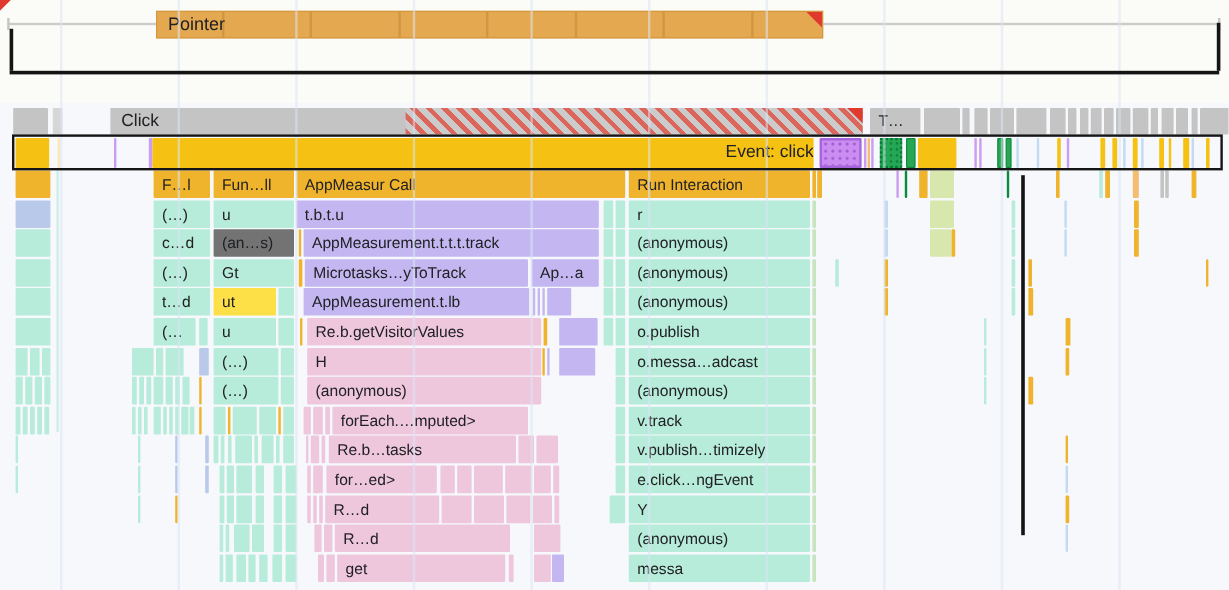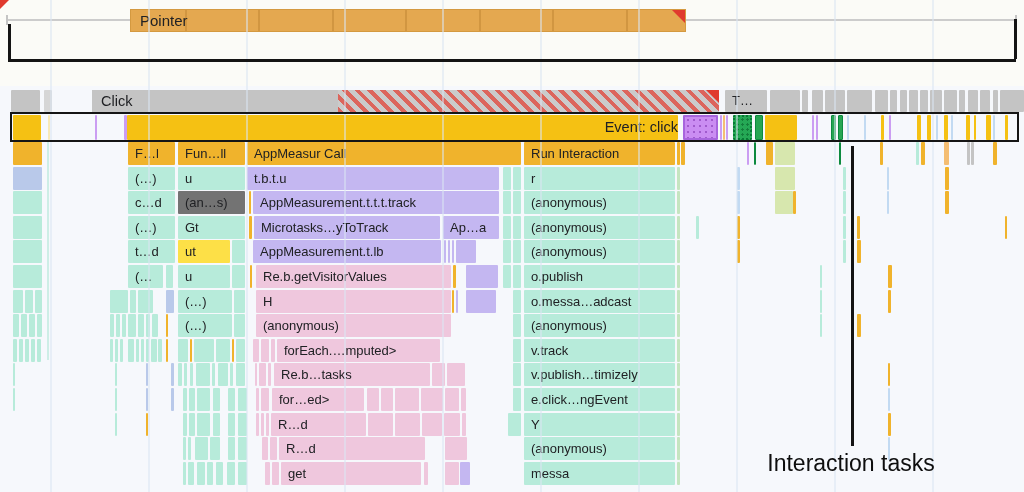--- a/index.html
+++ b/index.html
@@ -387,14 +387,13 @@
     </div>
   <div id="tealline" style="left: 47px; top: 142px; height: 218px;"></div>
 
   <div id="bracket-wrap">
       <div class="bracket" style="left: 8px; top: 59px; width: 1008px; height: 2.5px;"></div>
       <div class="bracket" style="left: 8px; top: 24px; width: 2.5px; height: 35px;"></div>
       <div class="bracket" style="left: 1014px; top: 19px; width: 2.5px; height: 40px;"></div>
     </div>
 
   <div id="itasks-line" style="left: 851px; top: 146px; height: 300px;"></div>
-  <div id="itasks-label" style="left: 731px; top: 450px;">Interaction tasks</div>
 </div>
 
 </body></html>

